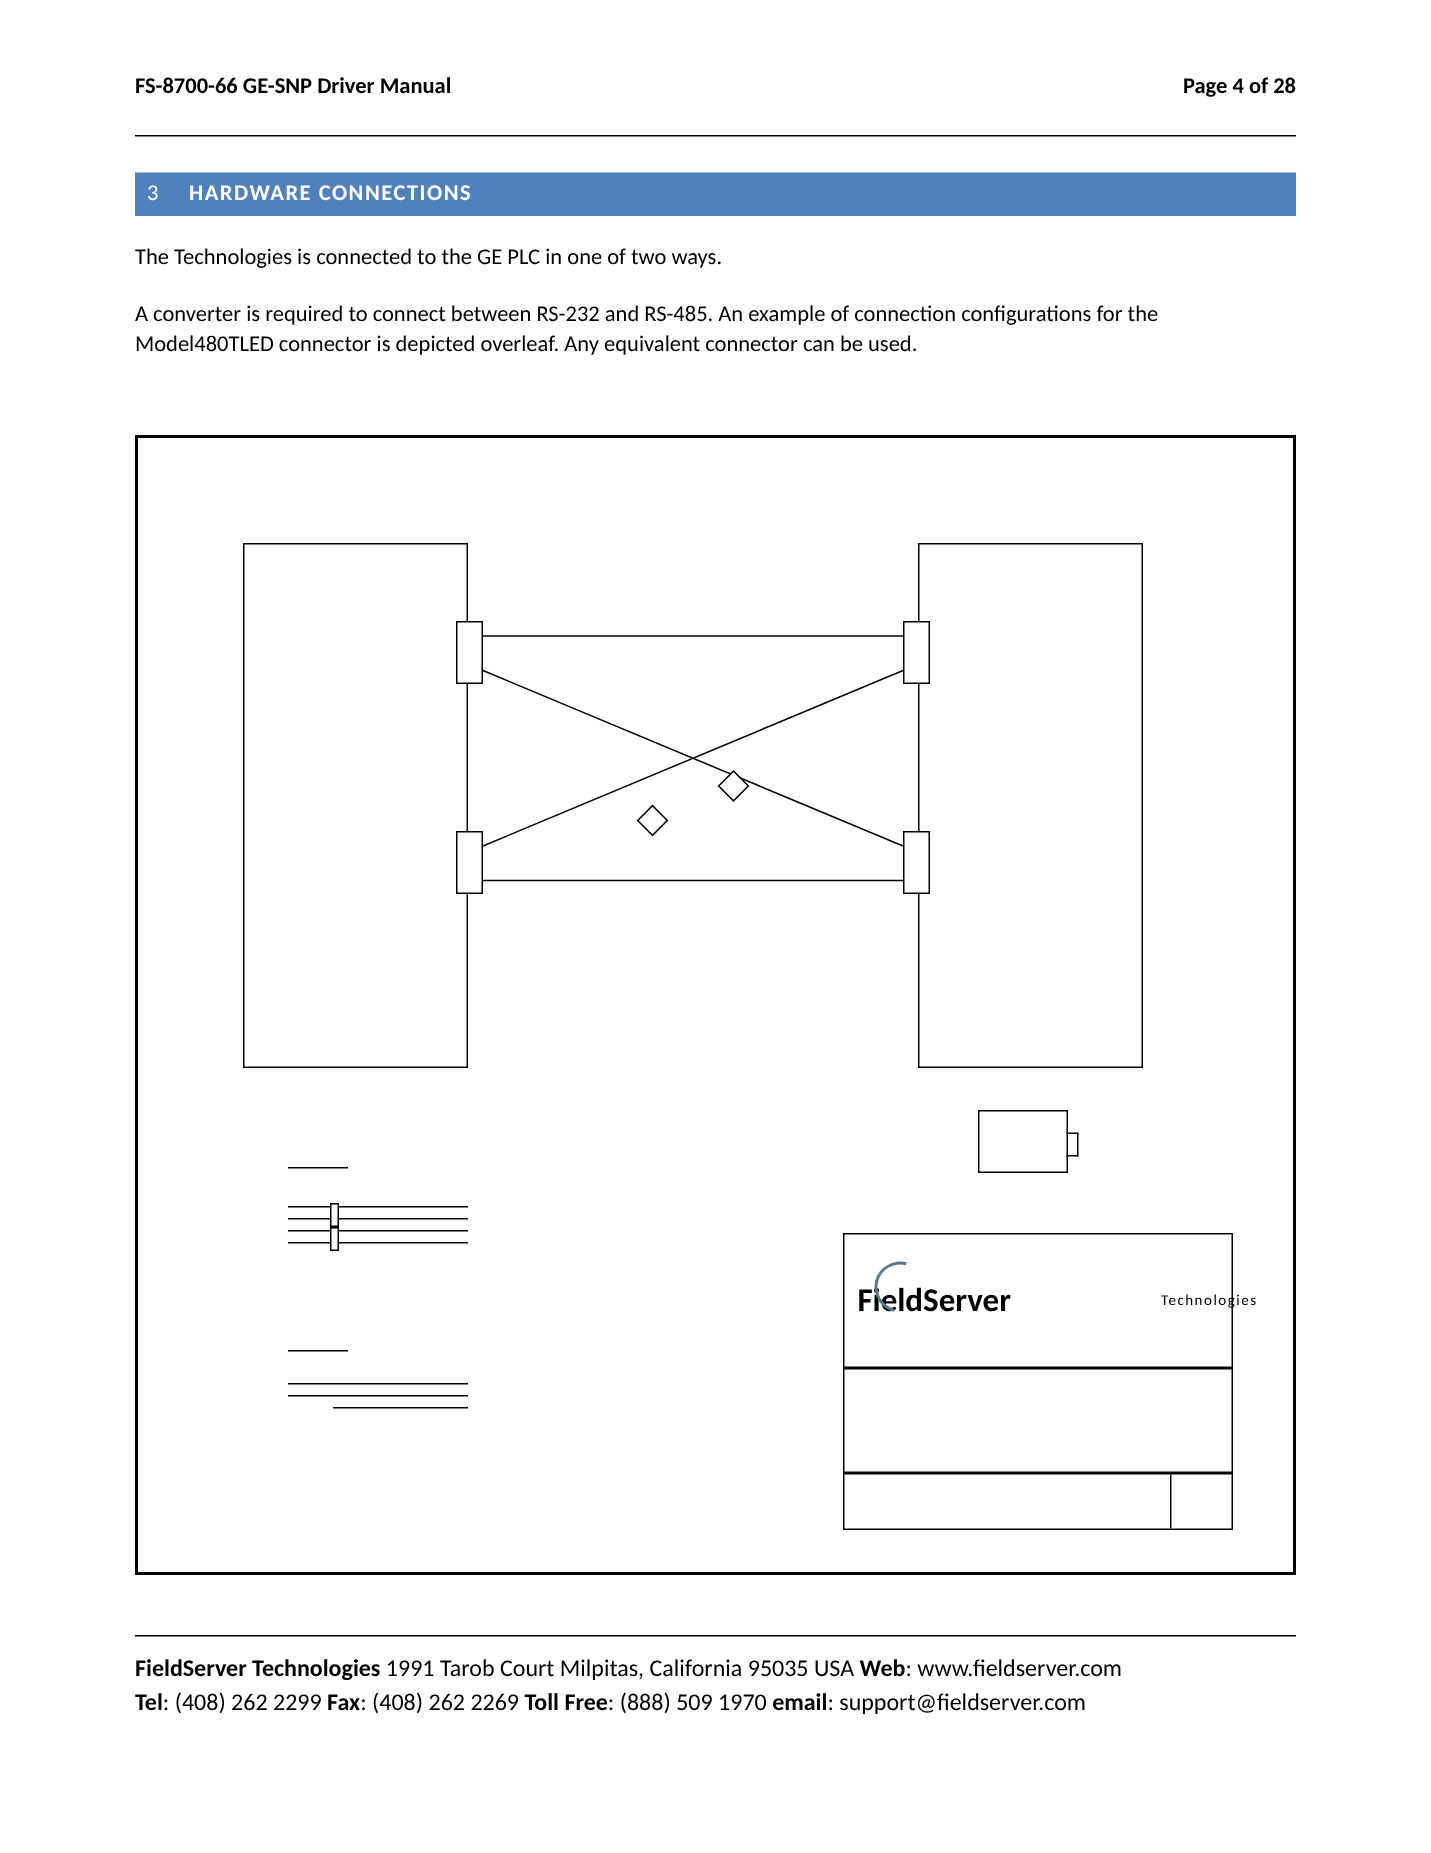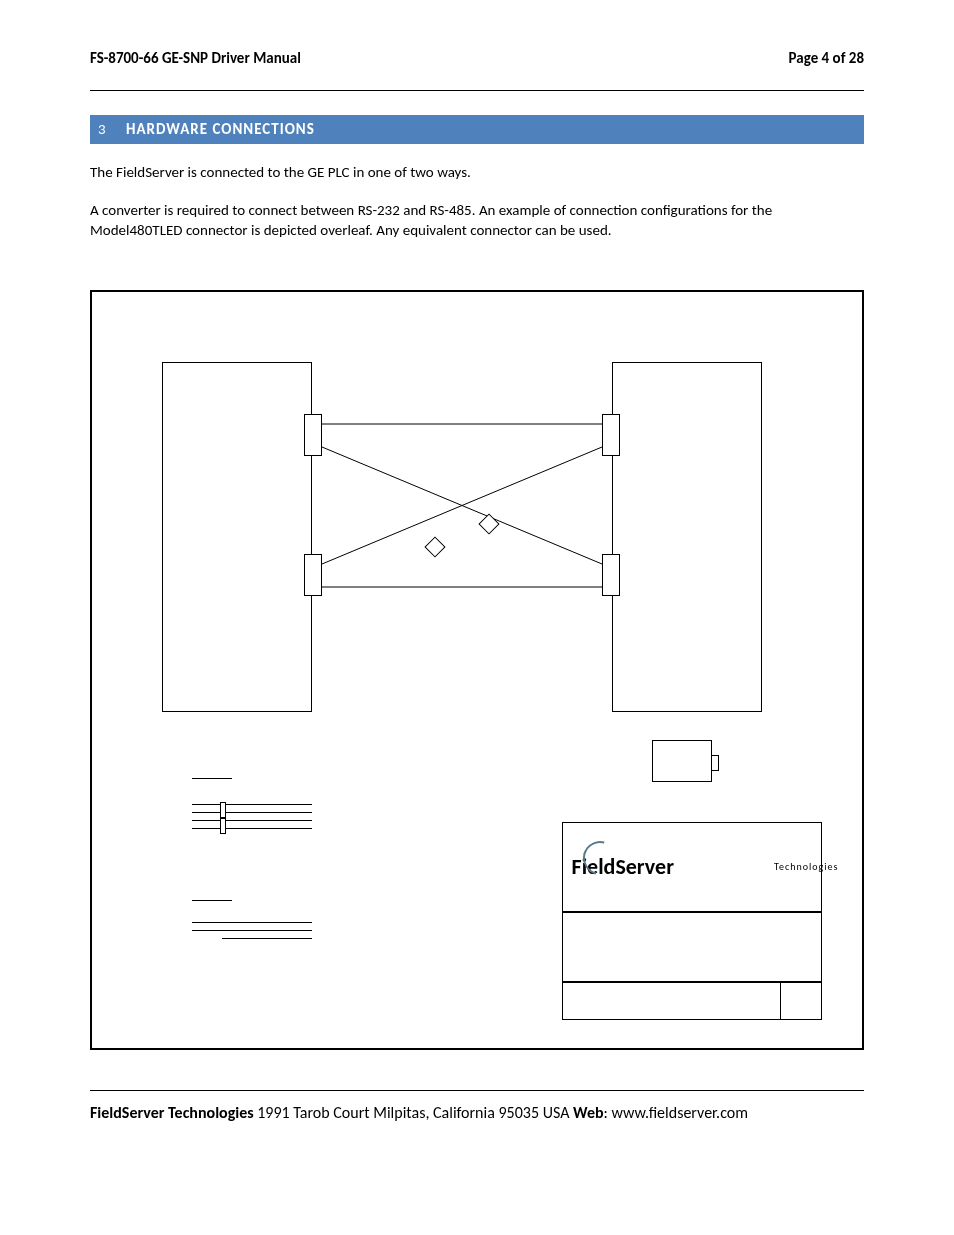--- a/index.html
+++ b/index.html
@@ -145,21 +145,21 @@
   <span>FS-8700-66 GE-SNP Driver Manual</span>
   <span>Page 4 of 28</span>
 </div>
 
 <div class="section-bar">
   <span class="section-num">3</span>
   <span>HARDWARE CONNECTIONS</span>
 </div>
 
 <div class="body-text">
-  <p>The FieldServer is connected to the GE PLC in one of two ways.</p>
+  <p>The Technologies is connected to the GE PLC in one of two ways.</p>
   <p>A converter is required to connect between RS-232 and RS-485.  An example of connection configurations for the Model480TLED connector is depicted overleaf.  Any equivalent connector can be used.</p>
 </div>
 
 <div class="diagram-frame">
   <div class="dbox box-left"></div>
   <div class="dbox box-right"></div>
   <div class="port port-l1"></div>
   <div class="port port-l2"></div>
   <div class="port port-r1"></div>
   <div class="port port-r2"></div>
@@ -198,13 +198,16 @@
     <div class="logo-sub">Technologies</div>
   </div>
   <div class="panel2"></div>
   <div class="panel3"></div>
 </div>
 
 <div class="footer">
   <div>
     <b>FieldServer Technologies</b><span> 1991 Tarob Court Milpitas, California 95035 USA   </span><b>Web</b><span>: www.fieldserver.com</span>
   </div>
+  <div>
+    <b>Tel</b><span>: (408) 262 2299   </span><b>Fax</b><span>: (408) 262 2269   </span><b>Toll Free</b><span>: (888) 509 1970   </span><b>email</b><span>: support@fieldserver.com</span>
+  </div>
 </div>
 
 </body></html>

